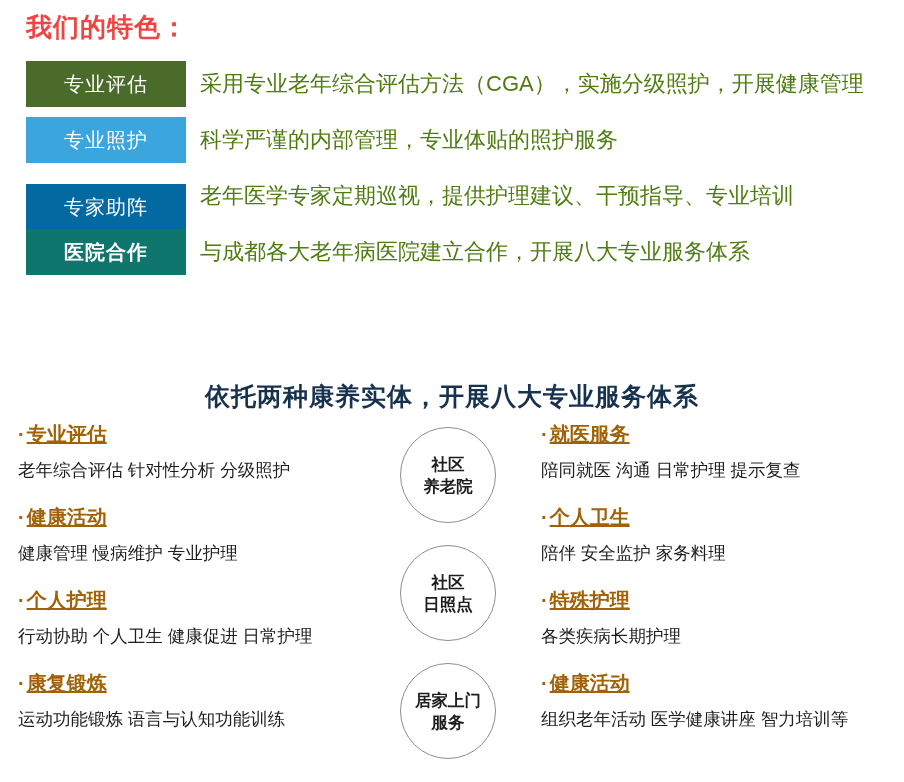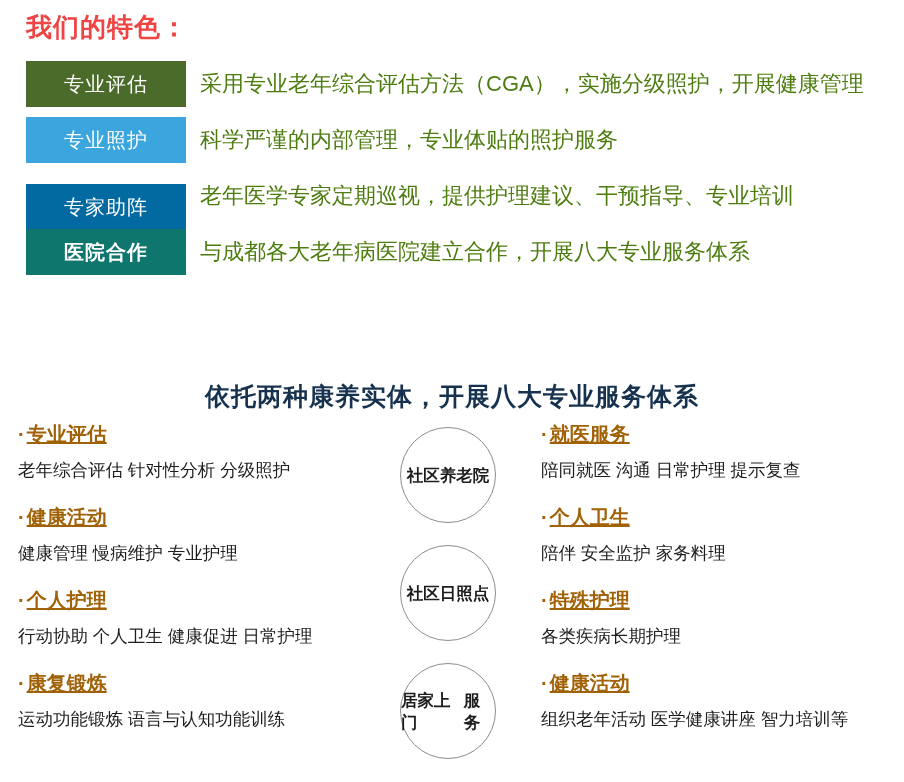--- a/index.html
+++ b/index.html
@@ -120,21 +120,21 @@
     flex-direction: column;
     align-items: center;
     padding-top: 6px;
   }
   .circle {
     width: 94px;
     height: 94px;
     border-radius: 50%;
     border: 1.5px solid #8d8d8d;
     display: flex;
-    flex-direction: row;
+    flex-direction: column;
     align-items: center;
     justify-content: center;
     font-size: 16.5px;
     font-weight: bold;
     color: #1d1d1d;
     line-height: 1.35;
     background: #ffffff;
     margin-bottom: 22px;
   }
   .circle span { display: block; }

